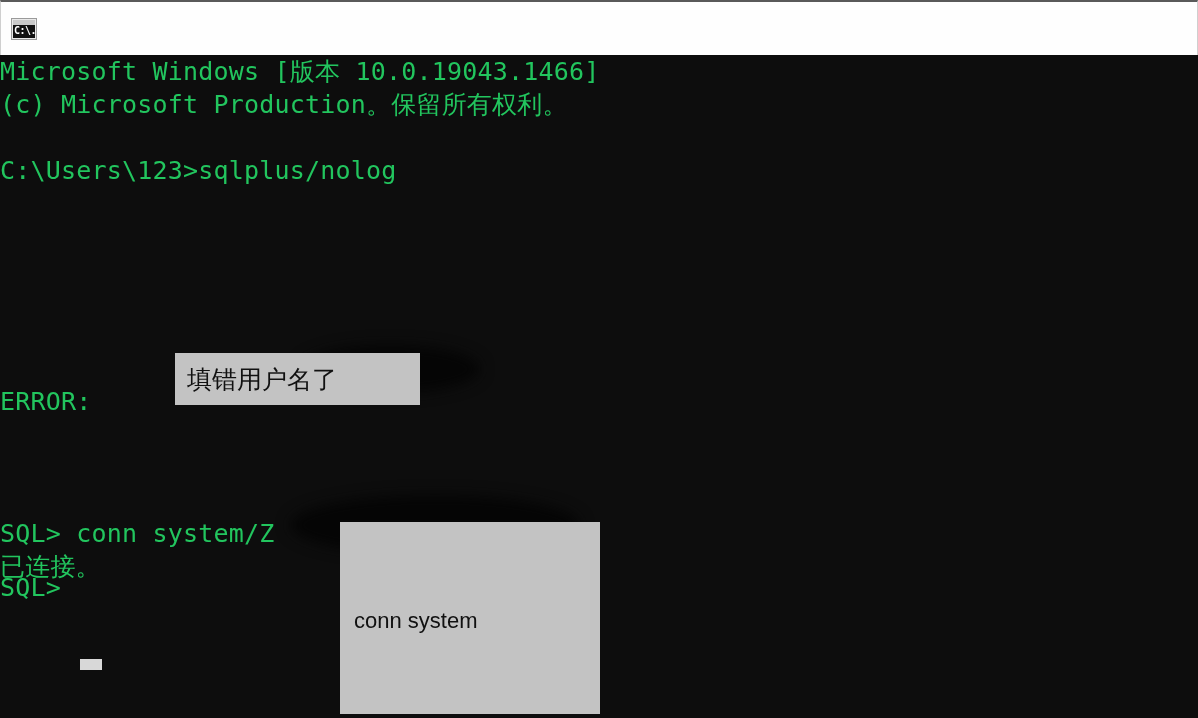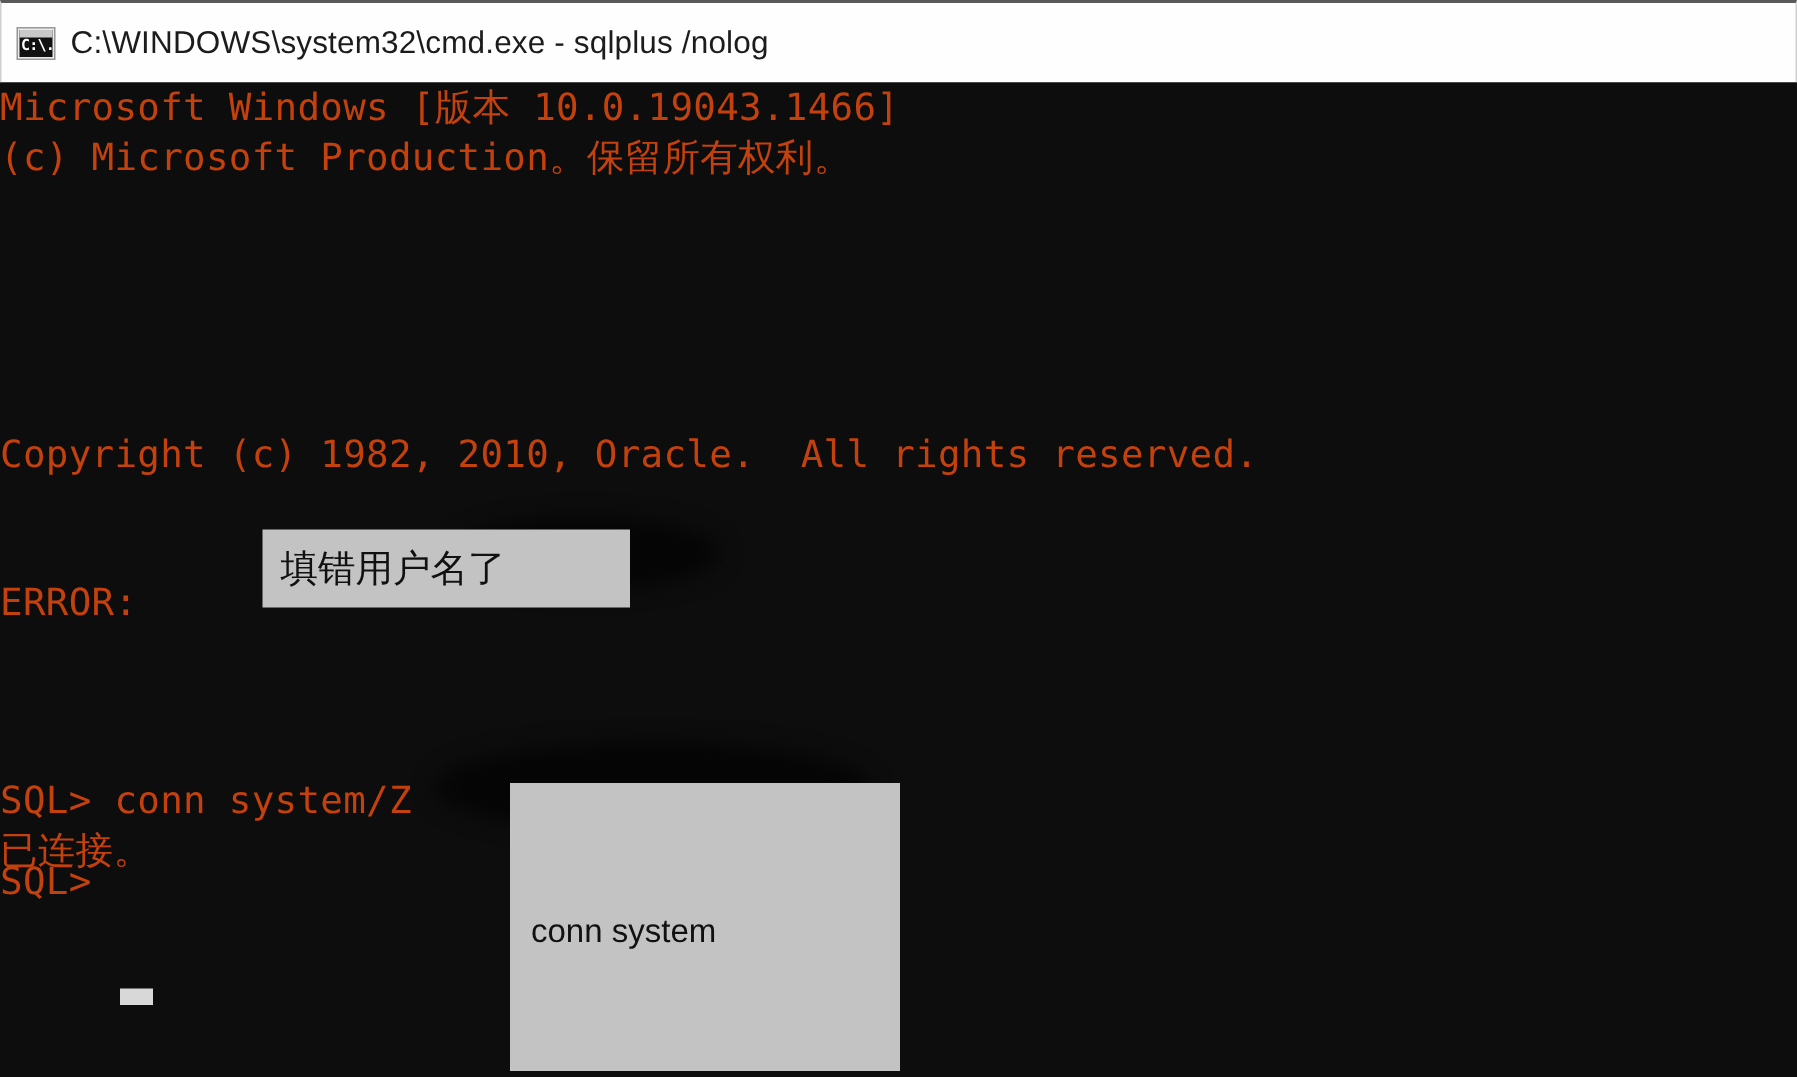--- a/index.html
+++ b/index.html
@@ -82,21 +82,21 @@
     background: #0d0d0d;
     overflow: hidden;
   }
 
   .console-line {
     position: absolute;
     left: 0;
     font-family: "DejaVu Sans Mono", monospace;
     font-size: 25px;
     line-height: 33px;
-    color: #c2410c;
+    color: #22c55e;
     white-space: pre;
     letter-spacing: 0.2px;
   }
 
   
   .smudge {
     position: absolute;
     background: #050505;
     border-radius: 50%;
     filter: blur(7px);
@@ -140,34 +140,33 @@
 
 <div id="window">
 
   <div id="titlebar">
     <div id="title-icon">
       <div class="screen">
         <div class="bar"></div>
         <div class="prompt">C:\.</div>
       </div>
     </div>
-    <div id="title-text">C:\WINDOWS\system32\cmd.exe - sqlplus /nolog</div>
   </div>
 
   <div id="terminal">
 
     <div class="smudge" style="left:300px; top:290px; width:180px; height:48px;"></div>
     <div class="smudge" style="left:290px; top:440px; width:290px; height:60px;"></div>
 
     <div class="console-line" style="top:0px">Microsoft Windows [版本 10.0.19043.1466]</div>
     <div class="console-line" style="top:33px">(c) Microsoft Production。保留所有权利。</div>
     <div class="console-line" style="top:66px"></div>
+    <div class="console-line" style="top:99px">C:\Users\123&gt;sqlplus/nolog</div>
     <div class="console-line" style="top:132px"></div>
     <div class="console-line" style="top:198px"></div>
-    <div class="console-line" style="top:231px">Copyright (c) 1982, 2010, Oracle.  All rights reserved.</div>
     <div class="console-line" style="top:264px"></div>
     <div class="console-line" style="top:330px">ERROR:</div>
     <div class="console-line" style="top:396px"></div>
     <div class="console-line" style="top:429px"></div>
     <div class="console-line" style="top:462px">SQL&gt; conn system/Z</div>
     <div class="console-line" style="top:495px">已连接。</div>
     <div class="console-line" style="top:516px">SQL&gt;</div>
 
     <div id="caret"></div>
   </div>

